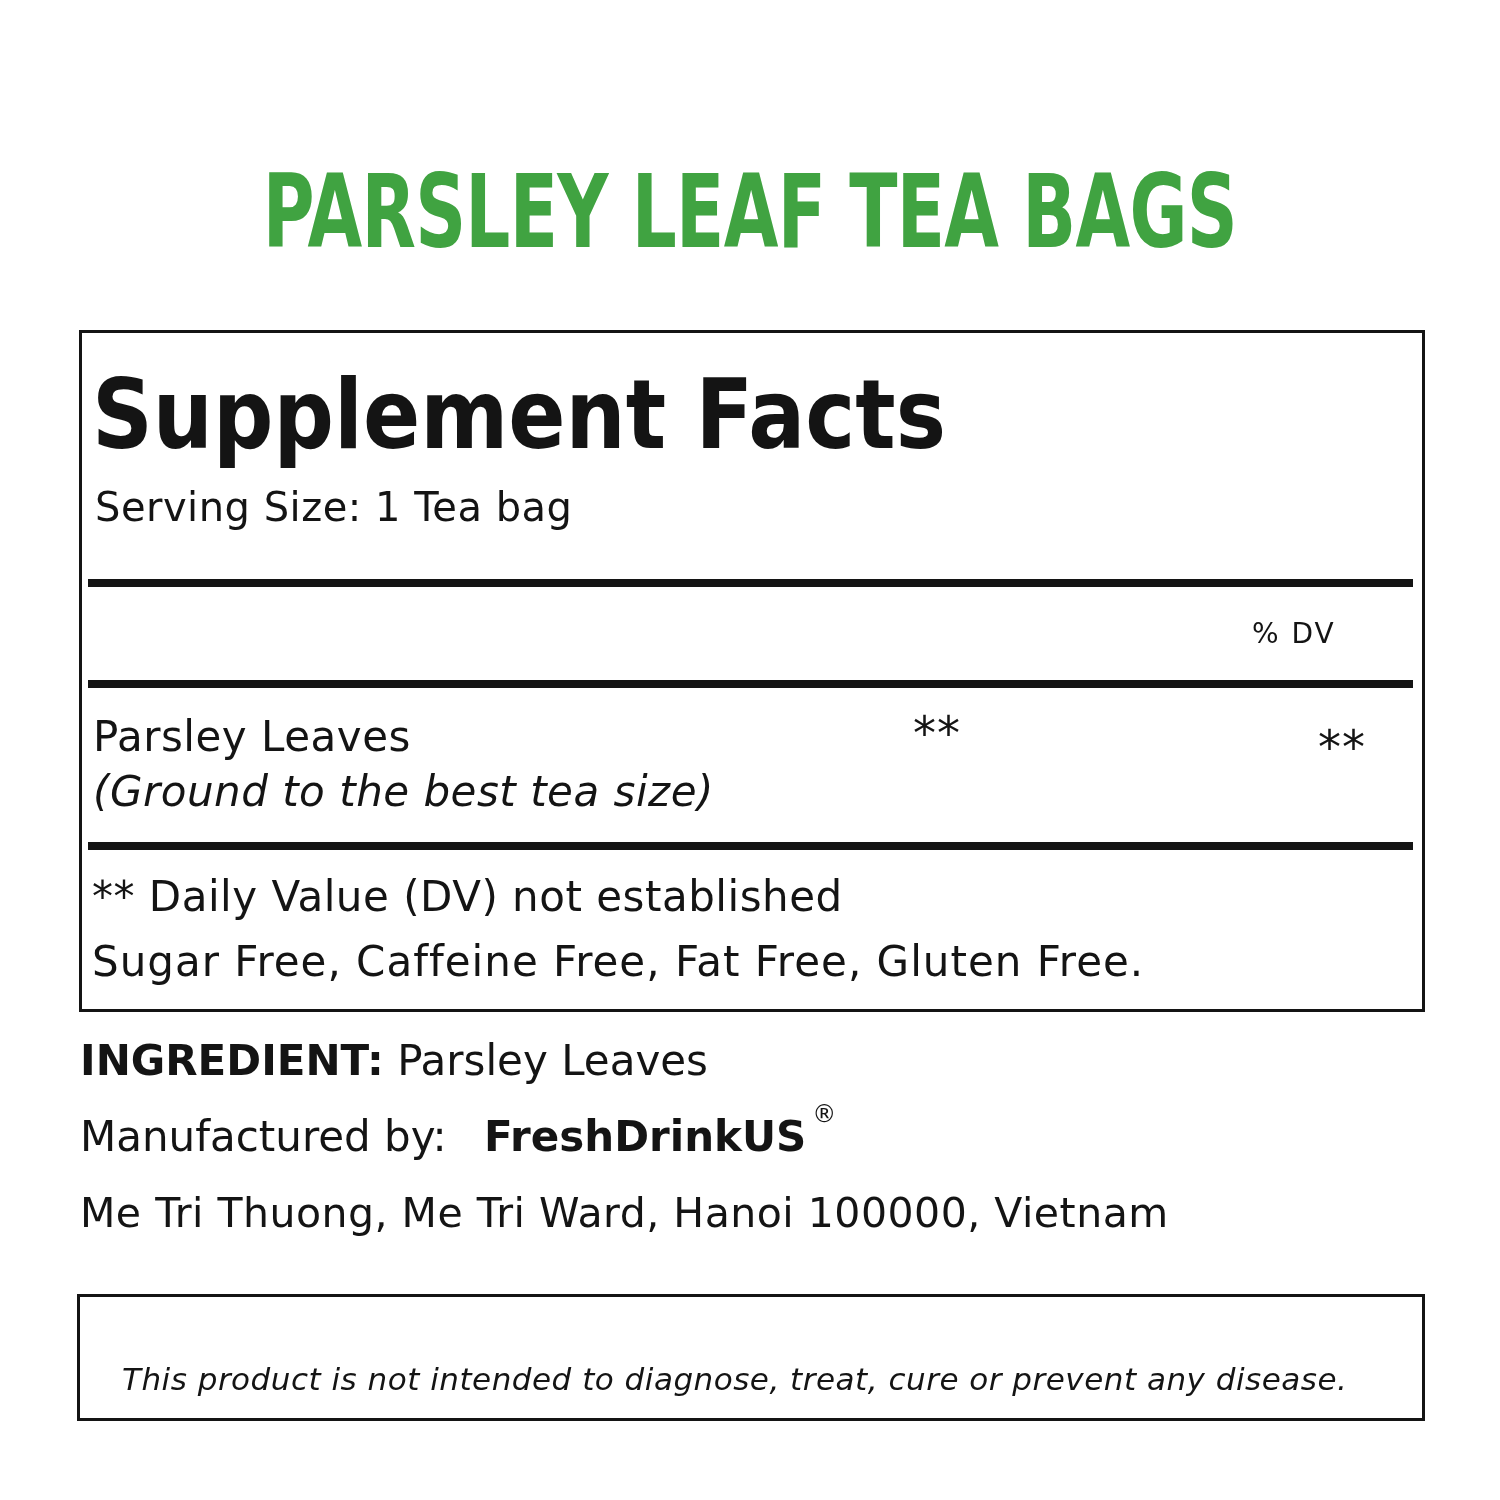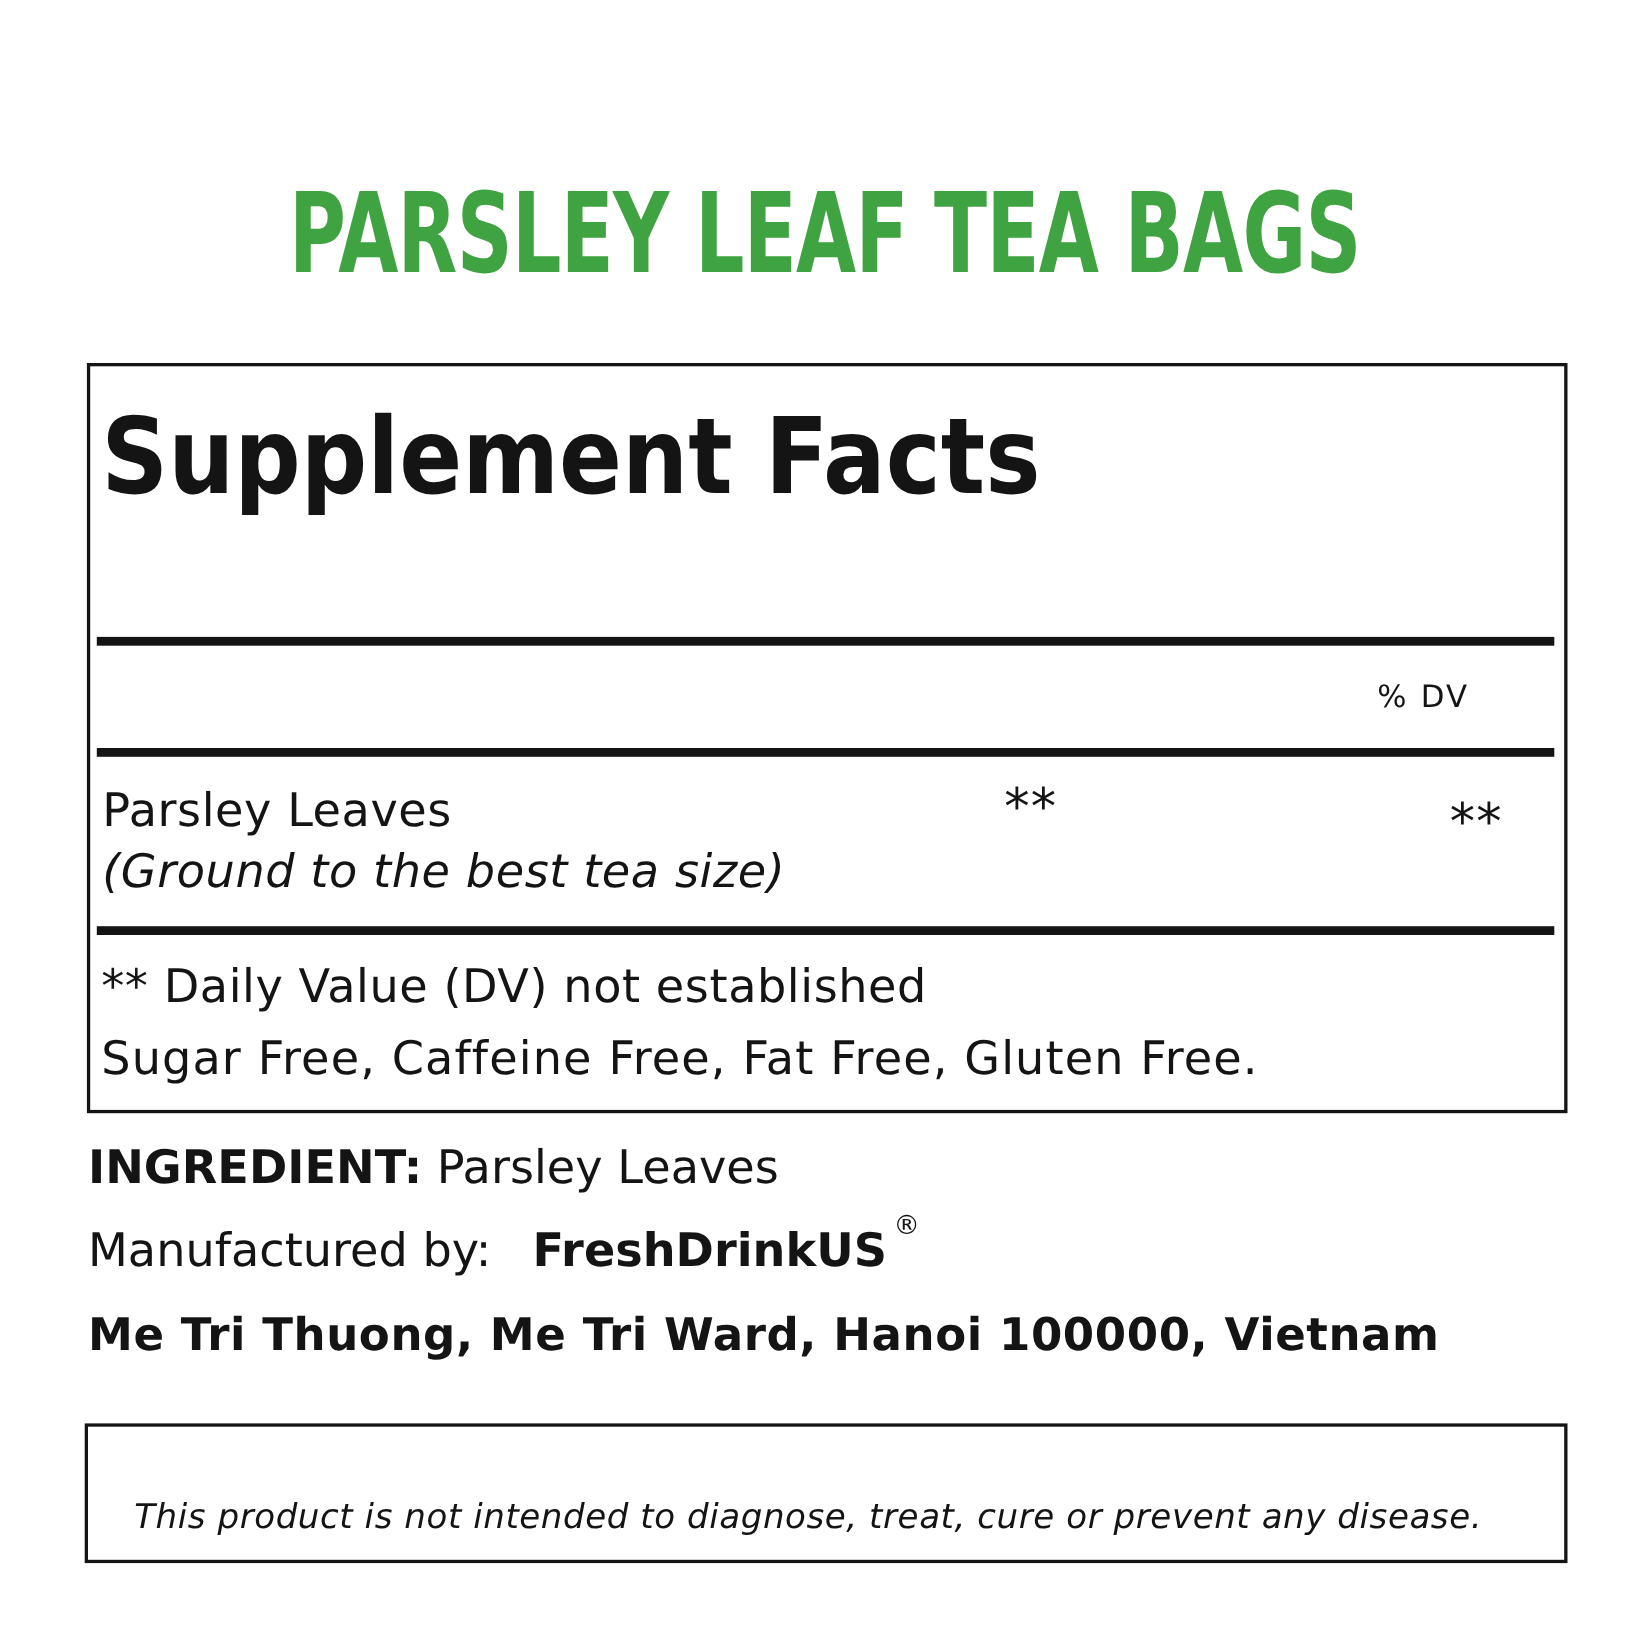--- a/index.html
+++ b/index.html
@@ -62,21 +62,21 @@
 
   
   .ingredient{left:80px;top:1040px;font-size:42px;line-height:1;white-space:nowrap;}
   .ingredient .lbl{font-weight:700;margin-top:44px;}
   .manufactured{left:80px;top:1116px;font-size:42px;line-height:1;white-space:nowrap;}
   .manufactured .val{font-weight:700;margin-left:24px;}
   .manufactured .reg{
     display:inline-block;font-size:24px;font-weight:400;
     vertical-align:top;transform:translateY(-14px);margin-left:6px;
   }
-  .address{left:80px;top:1193px;font-size:41px;font-weight:700;line-height:1;letter-spacing:0.5px;white-space:nowrap;}
+  .address{left:80px;top:1193px;font-size:41px;font-weight:400;line-height:1;letter-spacing:0.5px;white-space:nowrap;}
 
   
   .disclaimer-box{
     left:77px;top:1294px;width:1348px;height:127px;
     border:3px solid var(--ink);box-sizing:border-box;background:#fff;
   }
   .disc-line{font-size:31px;font-style:italic;line-height:1;letter-spacing:0.5px;white-space:nowrap;}
   .disc1{left:118px;top:1319px;}
   .disc2{left:122px;top:1364px;}
 </style>
@@ -89,20 +89,21 @@
   <h1 class="abs title" style="margin:0">
     <span class="squeeze">PARSLEY LEAF TEA BAGS</span>
   </h1>
 
   <div class="abs facts-box"></div>
 
   <div class="abs sf-heading">
     <span class="squeeze">Supplement Facts</span>
   </div>
 
+  <div class="abs serving">Serving Size: 1 Tea bag</div>
 
   <div class="abs bar bar1"></div>
 
   <div class="abs col-dv">% DV</div>
 
   <div class="abs bar bar2"></div>
 
   <div class="abs row-name">Parsley Leaves</div>
   <div class="abs row-amount">**</div>
   <div class="abs row-dv">**</div>

